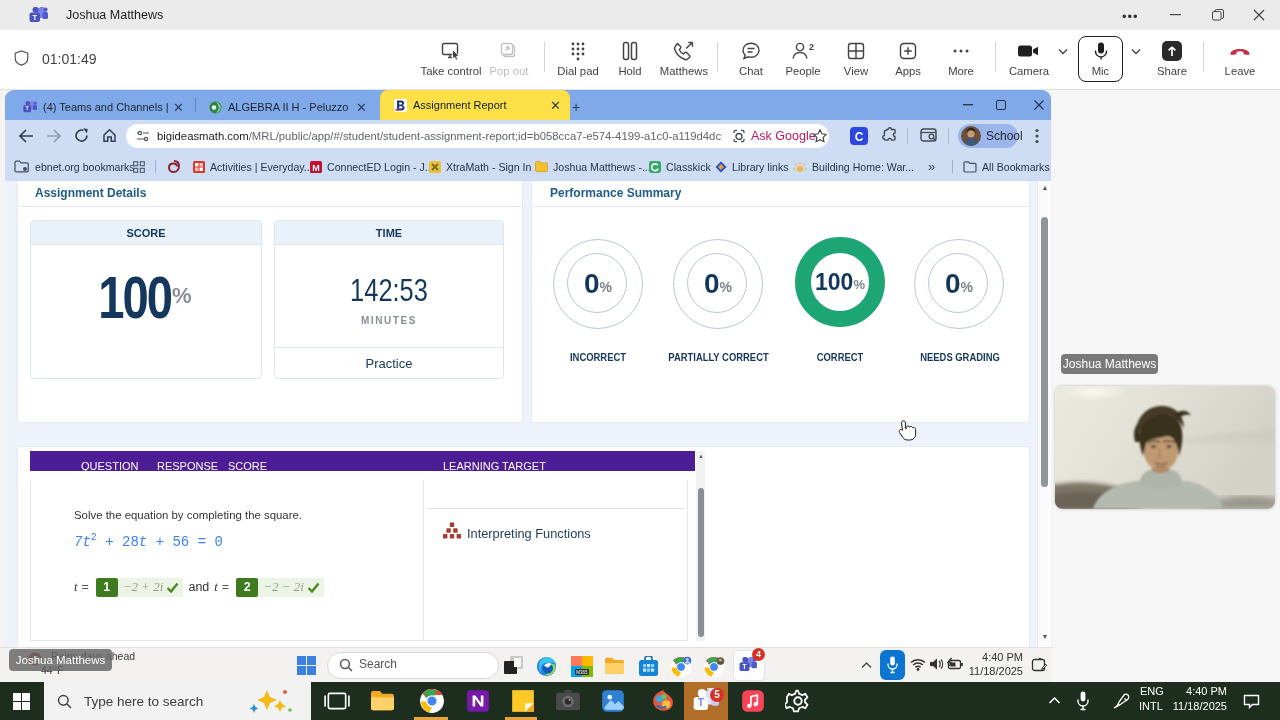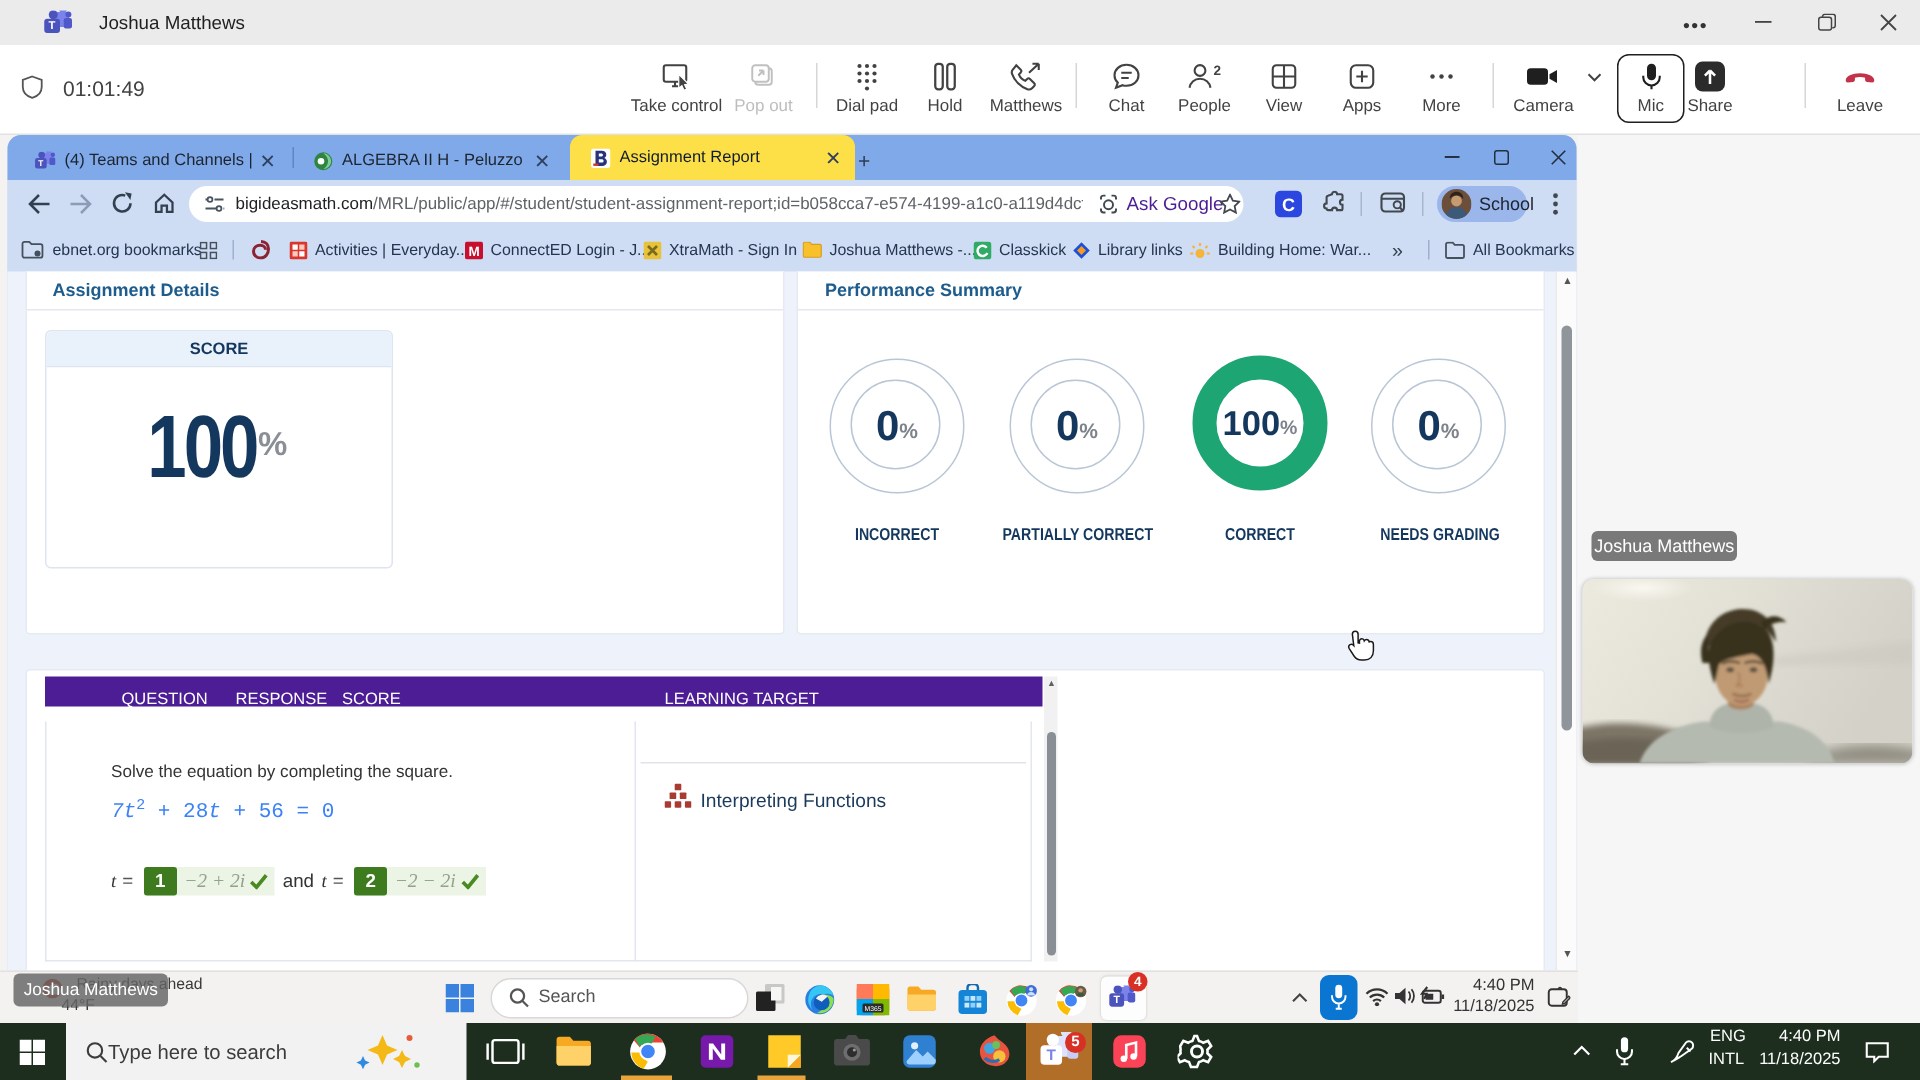--- a/index.html
+++ b/index.html
@@ -220,21 +220,21 @@
             <rect x="7" y="1.5" width="6" height="11" rx="3" fill="#1f1f1f"></rect>
             <path d="M4.5 9.5 v1 c0 3 2.5 5.5 5.5 5.5 s5.5 -2.5 5.5 -5.5 v-1" fill="none" stroke="#1f1f1f" stroke-width="1.4"></path>
             <path d="M10 16 v2.5" stroke="#1f1f1f" stroke-width="1.4"></path>
           </svg>
         </div>
     <div class="lb">Mic</div>
   </div>
   <svg class="abs" style="left:1131px;top:18px" width="10" height="7" viewBox="0 0 10 7">
         <path d="M1 1.5 L5 5.5 L9 1.5" fill="none" stroke="#424242" stroke-width="1.3"></path>
       </svg>
-  <div class="tbtn" style="left:1114px;width:52px">
+  <div class="tbtn" style="left:1146px;width:52px">
     <div class="ic">
           <svg width="22" height="22" viewBox="0 0 22 22">
             <rect x="1" y="1" width="20" height="20" rx="5" fill="#2b2b2b"></rect>
             <path d="M11 16 V7 M11 7 l-3.4 3.4 M11 7 l3.4 3.4" stroke="#fff" stroke-width="1.7" fill="none"></path>
           </svg>
         </div>
     <div class="lb">Share</div>
   </div>
   <div class="tsep" style="left:1203px"></div>
   <div class="tbtn" style="left:1212px;width:56px">
@@ -311,21 +311,21 @@
             <circle cx="4" cy="3" r="1.6" fill="none" stroke="#49535f" stroke-width="1.2"></circle>
             <path d="M7 3 h6 M1 3 h1.2" stroke="#49535f" stroke-width="1.2"></path>
             <circle cx="10" cy="9" r="1.6" fill="none" stroke="#49535f" stroke-width="1.2"></circle>
             <path d="M1 9 h7 M13 9 h0.5" stroke="#49535f" stroke-width="1.2"></path>
           </svg>
   <div class="abs" style="left:152px;top:10px;width:565px;overflow:hidden;font-size:11.3px;color:#202124;white-space:nowrap">bigideasmath.com<span style="color:#5f6368">/MRL/public/app/#/student/student-assignment-report;id=b058cca7-e574-4199-a1c0-a119d4dcf...</span></div>
   <svg class="abs" style="left:727px;top:9px" width="14" height="14" viewBox="0 0 14 14">
             <circle cx="7" cy="7.5" r="3" fill="none" stroke="#41484f" stroke-width="1.3"></circle>
             <path d="M2 4 V3 a1.6 1.6 0 0 1 1.6 -1.6 H5 M9 1.4 h1.4 A1.6 1.6 0 0 1 12 3 v1 M12 10 v1 a1.6 1.6 0 0 1 -1.6 1.6 H9 M5 12.6 H3.6 A1.6 1.6 0 0 1 2 11 v-1" fill="none" stroke="#41484f" stroke-width="1.3"></path>
           </svg>
-  <div class="abs" style="left:746px;top:9px;font-size:12.5px;color:#4c1d95;white-space:nowrap">Ask Google</div>
+  <div class="abs" style="left:746px;top:9px;font-size:12.5px;color:#be185d;white-space:nowrap">Ask Google</div>
   <svg class="abs" style="left:808px;top:9px" width="14" height="14" viewBox="0 0 14 14">
             <path d="M7 0.8 L8.9 4.8 L13.2 5.4 L10.1 8.4 L10.9 12.7 L7 10.6 L3.1 12.7 L3.9 8.4 L0.8 5.4 L5.1 4.8 Z" fill="none" stroke="#41484f" stroke-width="1.2"></path>
           </svg>
   <svg class="abs" style="left:845px;top:7px" width="18" height="18" viewBox="0 0 18 18">
             <rect width="18" height="18" rx="4" fill="#2b47e0"></rect>
             <text x="9" y="13.5" text-anchor="middle" font-size="12" font-weight="bold" fill="#fff" font-family="Liberation Sans">C</text>
           </svg>
   <svg class="abs" style="left:876px;top:7px" width="17" height="17" viewBox="0 0 17 17">
             <path d="M7 2.5 a1.7 1.7 0 0 1 3.4 0 h2.6 a1 1 0 0 1 1 1 v2.6 a1.7 1.7 0 0 0 0 3.4 v2.6 a1 1 0 0 1 -1 1 h-2.6 a1.7 1.7 0 0 0 -3.4 0 H4.4 a1 1 0 0 1 -1 -1 V12 a1.7 1.7 0 0 1 0 -3.4 V4.5 a1 1 0 0 1 1 -1 Z" fill="none" stroke="#41484f" stroke-width="1.4"></path>
           </svg>
@@ -426,20 +426,26 @@
 </div>
     <div id="page">
       <div class="panel" style="left:12px;top:-4px;width:506px;height:246px">
         <div class="sechead" style="top:8px">Assignment Details</div>
         <div class="secrule" style="top:28px"></div>
         <div class="card" style="left:12px;top:42px;width:232px;height:159px">
           <div class="cardhead">SCORE</div>
           <div class="abs" style="left:0;top:43px;width:140px;text-align:right;white-space:nowrap"><span style="font-size:59px;font-weight:bold;color:#14375e;display:inline-block;transform:scaleX(0.8);transform-origin:100% 50%;letter-spacing:-2.5px">100</span></div>
               <div class="abs" style="left:141px;top:62px;font-size:22px;font-weight:bold;color:#8a8f96">%</div>
         </div>
+        <div class="card" style="left:256px;top:42px;width:230px;height:159px">
+          <div class="cardhead">TIME</div>
+          <div class="abs" style="left:0;right:0;top:52px;text-align:center;font-size:31px;color:#14375e;transform:scaleX(0.82)">142:53</div>
+          <div class="abs" style="left:0;right:0;top:94px;text-align:center;font-size:10px;font-weight:bold;letter-spacing:1.6px;color:#8a8f96">MINUTES</div>
+          <div class="cardfoot">Practice</div>
+        </div>
       </div>
       <div class="panel" style="left:526px;top:-4px;width:499px;height:246px">
         <div class="sechead" style="left:18px;top:8px">Performance Summary</div>
         <div class="secrule" style="top:28px"></div>
       </div>
       <div class="abs ring0" style="left:548px;top:58px"></div>
       <div class="abs" style="left:548px;top:58px;width:90px;height:90px;border-radius:50%;border:1px solid #b9c6d6"></div>
       <div class="abs" style="left:562px;top:72px;width:60px;height:60px;border-radius:50%;border:1px solid #b9c6d6"></div>
       <div class="abs rtxt" style="left:548px;top:58px">
             <span class="r0">0</span>
@@ -694,21 +700,21 @@
         <rect x="0" y="0" width="8" height="8"></rect>
         <rect x="9" y="0" width="8" height="8"></rect>
         <rect x="0" y="9" width="8" height="8"></rect>
         <rect x="9" y="9" width="8" height="8"></rect>
       </svg>
   <div id="tsearch">
     <svg style="margin-left:13px" width="15" height="15" viewBox="0 0 15 15">
           <circle cx="6.3" cy="6.3" r="4.8" fill="none" stroke="#3c3c3c" stroke-width="1.4"></circle>
           <path d="M10 10 L14 14" stroke="#3c3c3c" stroke-width="1.4"></path>
         </svg>
-    <span style="font-size:13.5px;color:#3c3c3c">Type here to search</span>
+    <span style="margin-left:12px;font-size:13.5px;color:#3c3c3c">Type here to search</span>
     <svg style="margin-left:44px" width="46" height="26" viewBox="0 0 46 26">
       <path d="M20 2 L23 9 L30 12 L23 15 L20 22 L17 15 L10 12 L17 9 Z" fill="#f4b916"></path>
       <path d="M33 12 L35 16 L39 18 L35 20 L33 24 L31 20 L27 18 L31 16 Z" fill="#f4b916"></path>
       <path d="M7 16 L8.4 19 L11.4 20.4 L8.4 21.8 L7 24.8 L5.6 21.8 L2.6 20.4 L5.6 19 Z" fill="#2f8ae0"></path>
       <circle cx="38" cy="4" r="2" fill="#e65b3c"></circle>
       <circle cx="43" cy="22" r="1.8" fill="#6fbf50"></circle>
     </svg>
   </div>
   <svg class="tico" style="left:324px" width="24" height="24" viewBox="0 0 24 24">
         <rect x="4" y="5" width="16" height="14" rx="1.5" fill="none" stroke="#fff" stroke-width="1.5"></rect>

